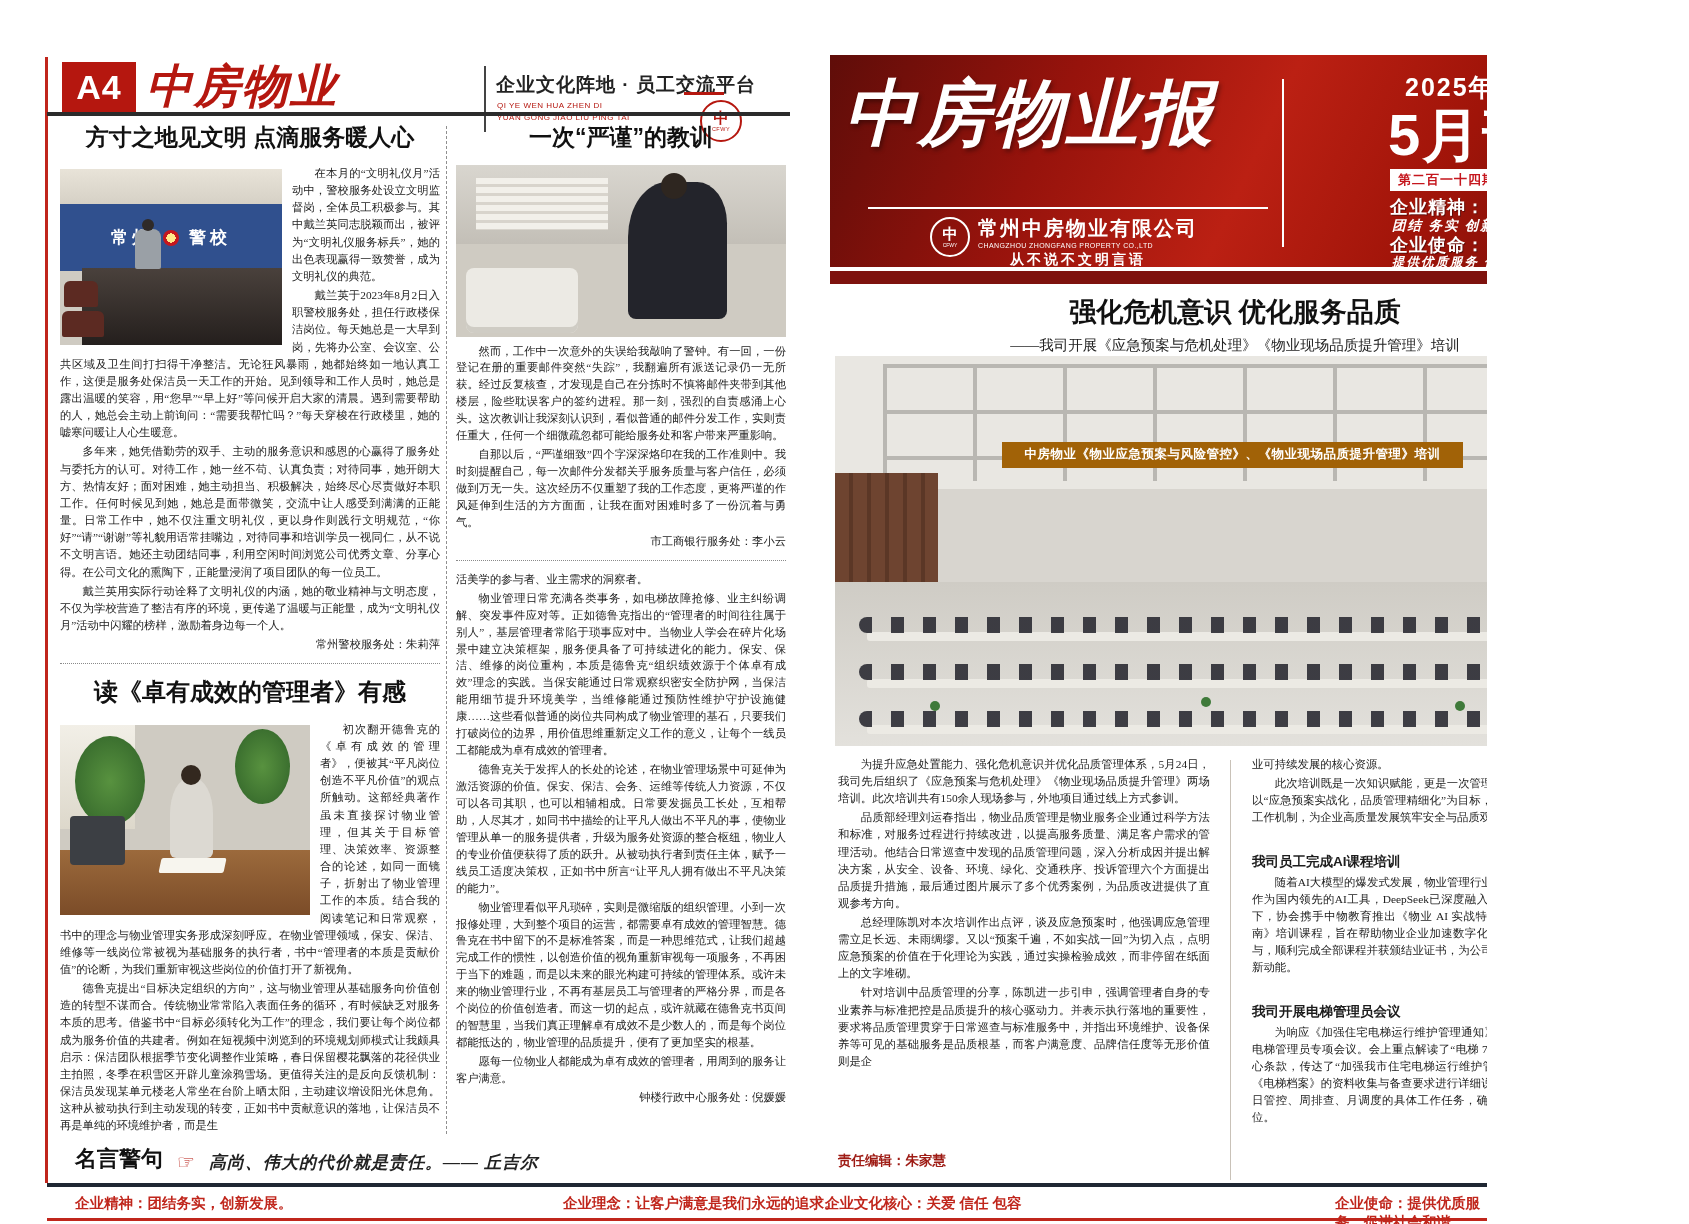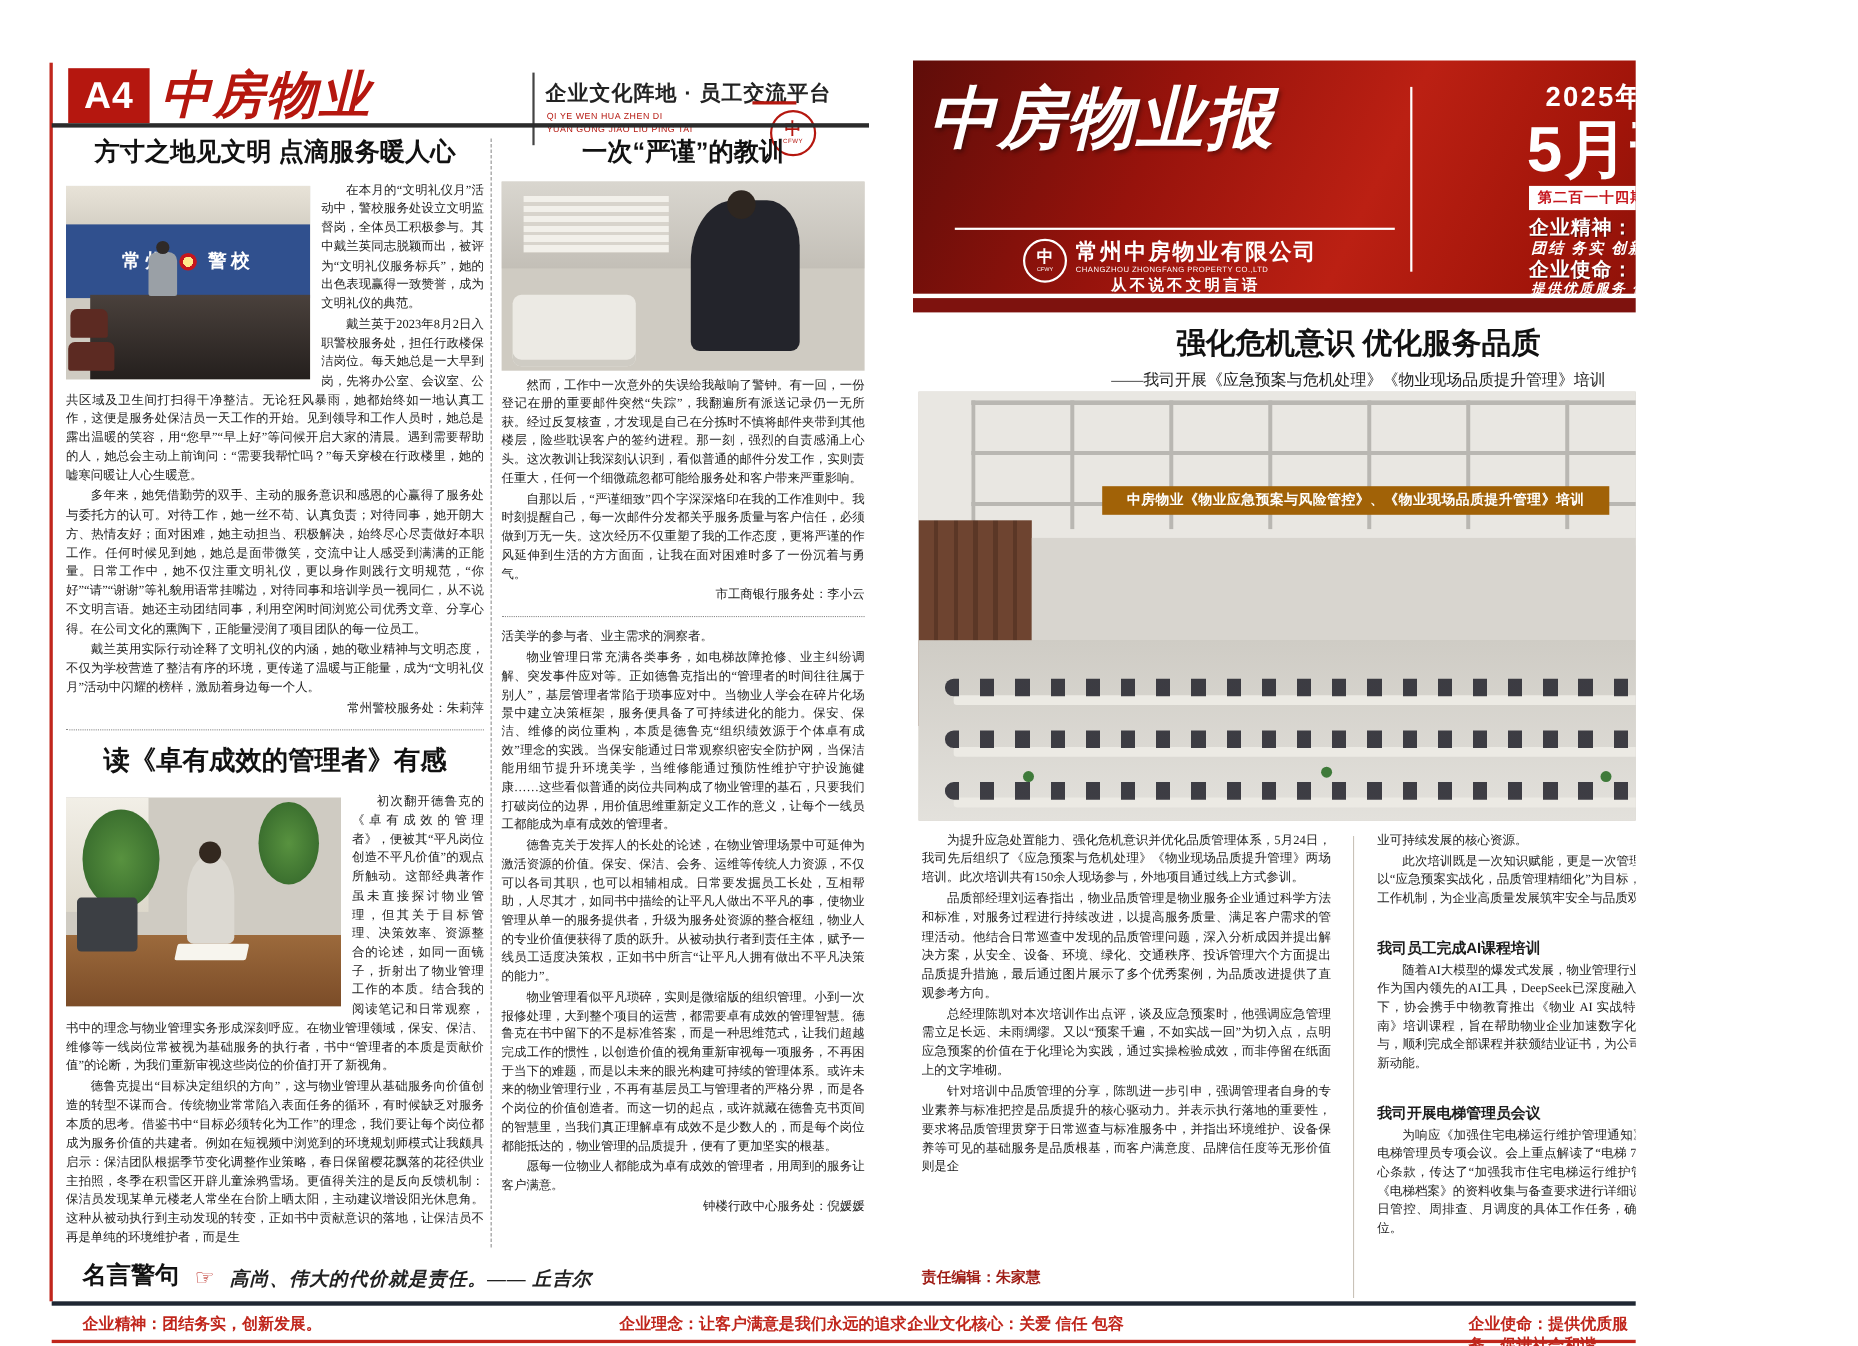--- a/index.html
+++ b/index.html
@@ -53,21 +53,21 @@
   .p3-window{position:absolute;left:0;top:0;width:30%;height:55%;background:linear-gradient(#f2efe7,#ddd8cb);}
   .p3-plant{position:absolute;border-radius:50%;background:radial-gradient(#58923f,#2f6128);}
   .p3-desk{position:absolute;left:0;bottom:0;right:0;height:34%;background:linear-gradient(#9c6a3c,#7b4c28);}
   .p3-printer{position:absolute;left:4%;bottom:26%;width:22%;height:26%;background:#3c3f44;border-radius:4px;}
   .p3-person{position:absolute;left:44%;top:28%;width:17%;height:42%;background:#dcd9d2;border-radius:45% 45% 6px 6px;}
   .p3-person:before{content:"";position:absolute;left:26%;top:-16%;width:20px;height:20px;border-radius:50%;background:#33281f;}
   .p3-book{position:absolute;left:40%;bottom:22%;width:26%;height:8%;background:#f7f5ee;border-radius:2px;transform:skewX(-12deg);}
   
   .masthead{left:830px;top:55px;width:810px;height:212px;
             background:linear-gradient(115deg,#5f0d09 0%,#97130c 28%,#bb2013 52%,#a01409 74%,#6d0f0a 100%);}
-  .mh-title{position:absolute;left:14px;top:22px;width:445px;color:#fff;font-size:61px;line-height:1;
+  .mh-title{position:absolute;left:14px;top:22px;width:445px;color:#fff;font-size:72px;line-height:1;
             font-weight:700;font-style:italic;font-family:"DejaVu Serif",serif;letter-spacing:2px;
             text-shadow:2px 3px 4px rgba(0,0,0,.35);}
   .mh-underline{position:absolute;left:38px;top:152px;width:400px;height:2px;background:#fff;}
   .mh-logo{position:absolute;left:100px;top:162px;width:36px;height:36px;border:2px solid #fff;border-radius:50%;
            color:#fff;display:flex;flex-direction:column;align-items:center;justify-content:center;}
   .mh-logo .glyph{font-size:15px;line-height:1;font-weight:700;}
   .mh-logo .txt{font-size:5px;font-family:"Liberation Sans",sans-serif;}
   .mh-company{position:absolute;left:148px;top:160px;color:#fff;font-family:"Liberation Sans",sans-serif;}
   .mh-company .cn{font-size:20px;font-weight:700;letter-spacing:2px;}
   .mh-company .en{font-size:7px;letter-spacing:.4px;}

